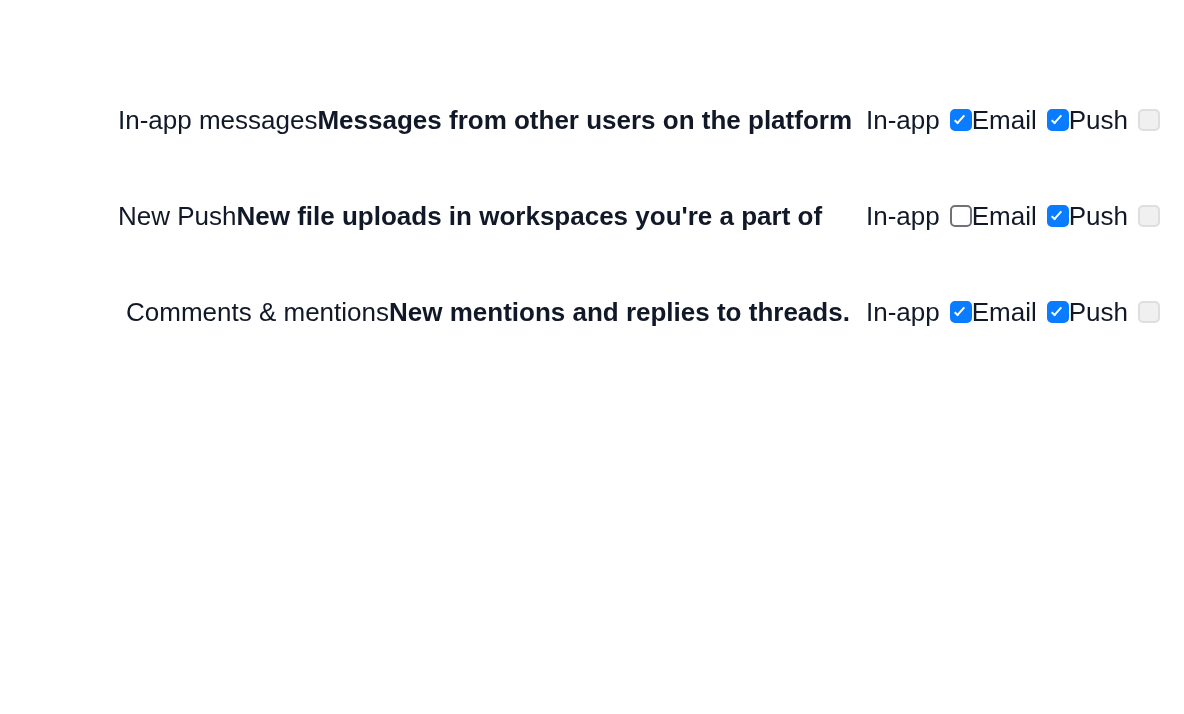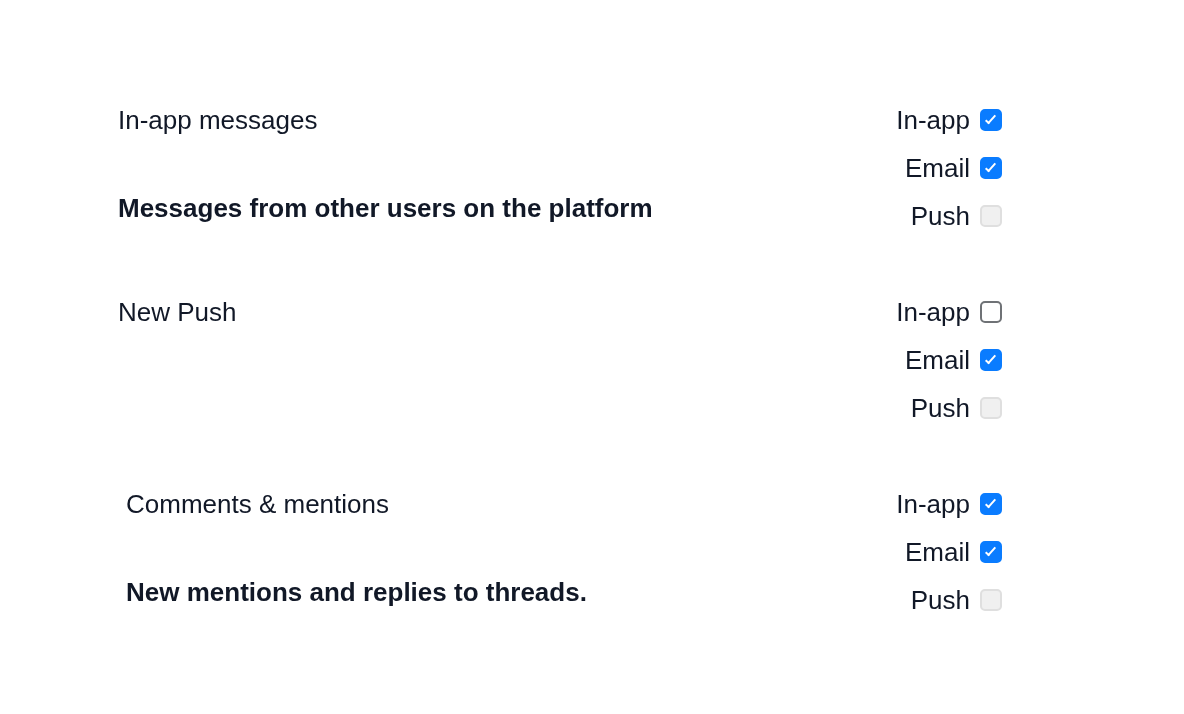--- a/index.html
+++ b/index.html
@@ -26,46 +26,44 @@
   .pref-group {
     display: flex;
     align-items: flex-start;
     justify-content: space-between;
     margin-bottom: 48px;
   }
   .pref-group:last-child { margin-bottom: 0; margin-left: 8px; }
 
   .pref-info {
     display: flex;
-    flex-direction: column;
+    flex-direction: row;
     padding-top: 0;
     flex: 1 1 auto;
     min-width: 0;
-    gap: 40px;
   }
 
   .pref-title {
     font-size: 26px;
     line-height: 48px;
     font-weight: 400;
     color: #111827;
     white-space: nowrap;
   }
 
   .pref-desc {
     font-size: 26px;
     line-height: 48px;
     font-weight: 700;
     color: #111827;
     white-space: nowrap;
   }
 
   .channel-list {
     display: flex;
-    flex-direction: column;
     flex: 0 0 auto;
     width: 136px;
     margin-left: 24px;
   }
 
   .channel-row {
     display: flex;
     align-items: center;
     justify-content: flex-end;
     height: 48px;
@@ -144,20 +142,21 @@
       <div class="channel-row">
         <span class="channel-label">Push</span>
         <span class="cb state-disabled"></span>
       </div>
     </div>
   </div>
 
   <div class="pref-group">
     <div class="pref-info">
       <div class="pref-title">New Push</div>
+      <div class="pref-desc">New file uploads in workspaces you're a part of</div>
     </div>
     <div class="channel-list">
       <div class="channel-row">
         <span class="channel-label">In-app</span>
         <span class="cb state-unchecked"></span>
       </div>
       <div class="channel-row">
         <span class="channel-label">Email</span>
         <span class="cb state-checked"></span>
       </div>

